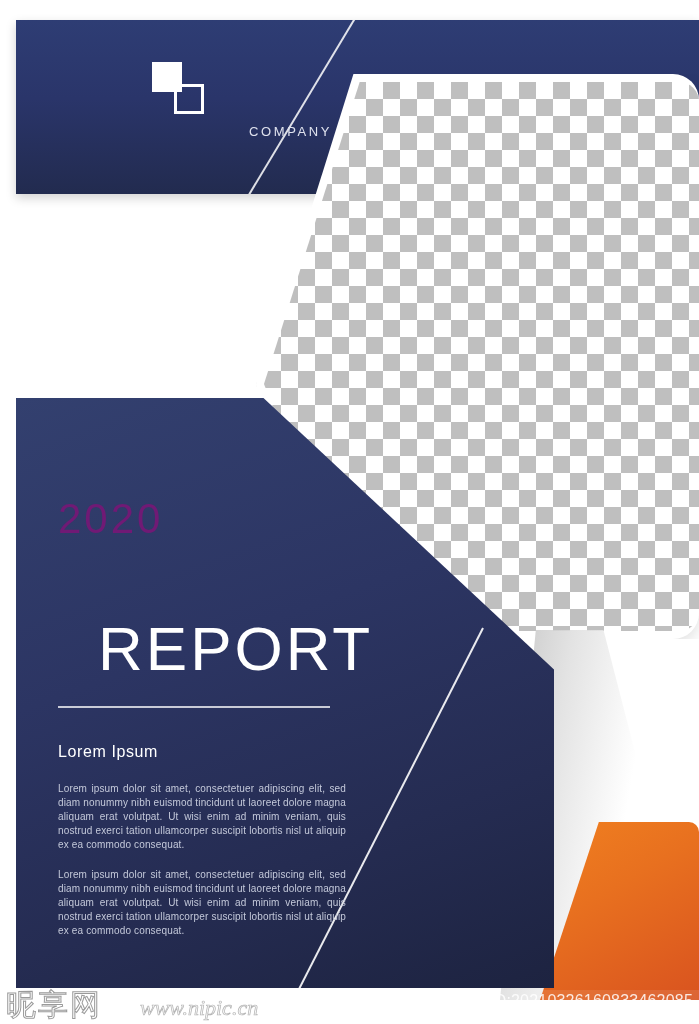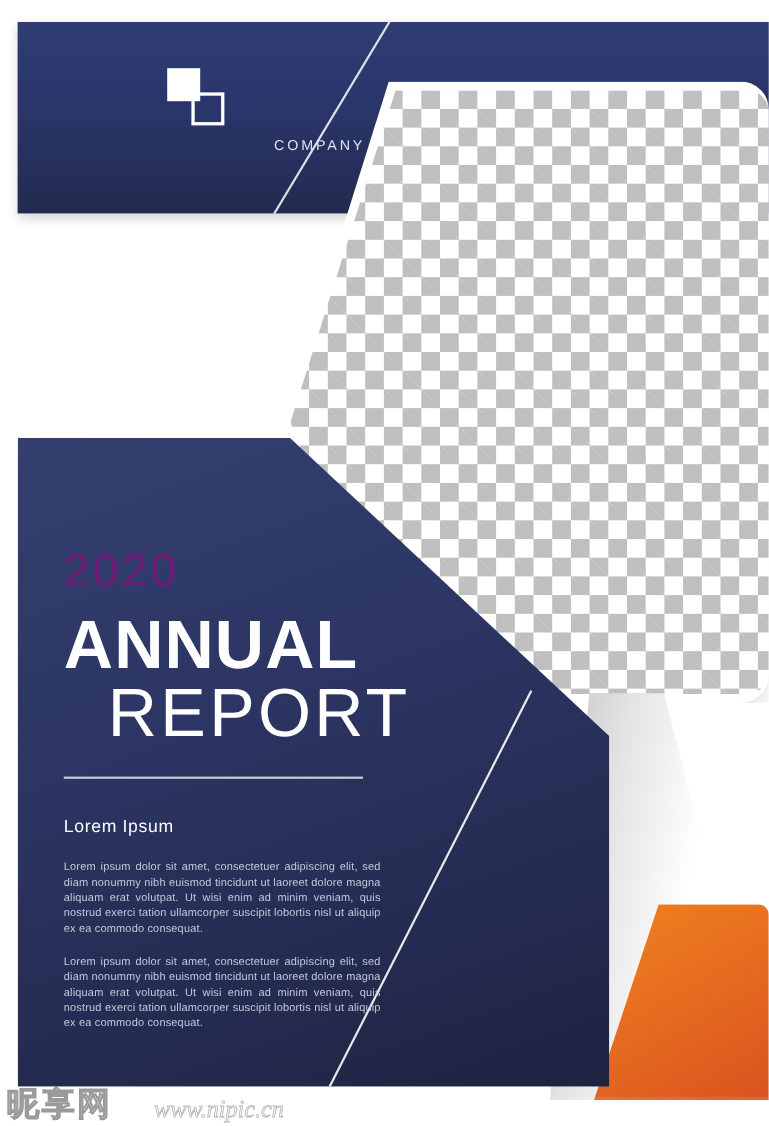--- a/index.html
+++ b/index.html
@@ -246,42 +246,42 @@
     position: absolute;
     left: 6px;
     bottom: 4px;
     display: flex;
     align-items: flex-end;
     gap: 8px;
   }
   .watermark-cn {
     font-family: "DejaVu Sans", sans-serif;
     font-size: 30px;
-    font-weight: 700;
+    font-weight: 400;
     color: rgba(255,255,255,0.55);
     -webkit-text-stroke: 1px rgba(120,120,120,0.75);
     letter-spacing: 2px;
     line-height: 1;
   }
   .watermark-url {
     font-family: "Liberation Serif", serif;
     font-style: italic;
     font-size: 22px;
     color: rgba(245,245,245,0.7);
     -webkit-text-stroke: 0.7px rgba(130,130,130,0.6);
     line-height: 1.1;
     margin-left: 30px;
   }
   .id-strip {
     position: absolute;
     right: 0;
     bottom: 12px;
     padding: 2px 6px;
     color: rgba(255,255,255,0.85);
-    font-size: 10px;
+    font-size: 16px;
     letter-spacing: 0.2px;
     background: rgba(255,255,255,0.10);
     white-space: nowrap;
     text-decoration: underline;
   }
 </style>
 </head>
 <body>
 
 <div id="poster">
@@ -304,21 +304,20 @@
   <div class="grey-wedge"></div>
 
   <div class="orange-shape"></div>
 
   <div class="main-panel"></div>
   <div class="main-panel-clip">
     <div class="panel-hairline"></div>
   </div>
 
   <div class="year">2020</div>
-  <div class="title-annual">ANNUAL</div>
   <div class="title-report">REPORT</div>
   <div class="divider"></div>
   <div class="subhead">Lorem Ipsum</div>
   <div class="body-para body-para-1">Lorem ipsum dolor sit amet, consectetuer adipiscing elit, sed diam nonummy nibh euismod tincidunt ut laoreet dolore magna aliquam erat volutpat. Ut wisi enim ad minim veniam, quis nostrud exerci tation ullamcorper suscipit lobortis nisl ut aliquip ex ea commodo consequat.</div>
   <div class="body-para body-para-2">Lorem ipsum dolor sit amet, consectetuer adipiscing elit, sed diam nonummy nibh euismod tincidunt ut laoreet dolore magna aliquam erat volutpat. Ut wisi enim ad minim veniam, quis nostrud exerci tation ullamcorper suscipit lobortis nisl ut aliquip ex ea commodo consequat.</div>
 
   <div class="watermark">
     <span class="watermark-cn">昵享网</span>
     <span class="watermark-url">www.nipic.cn</span>
   </div>

